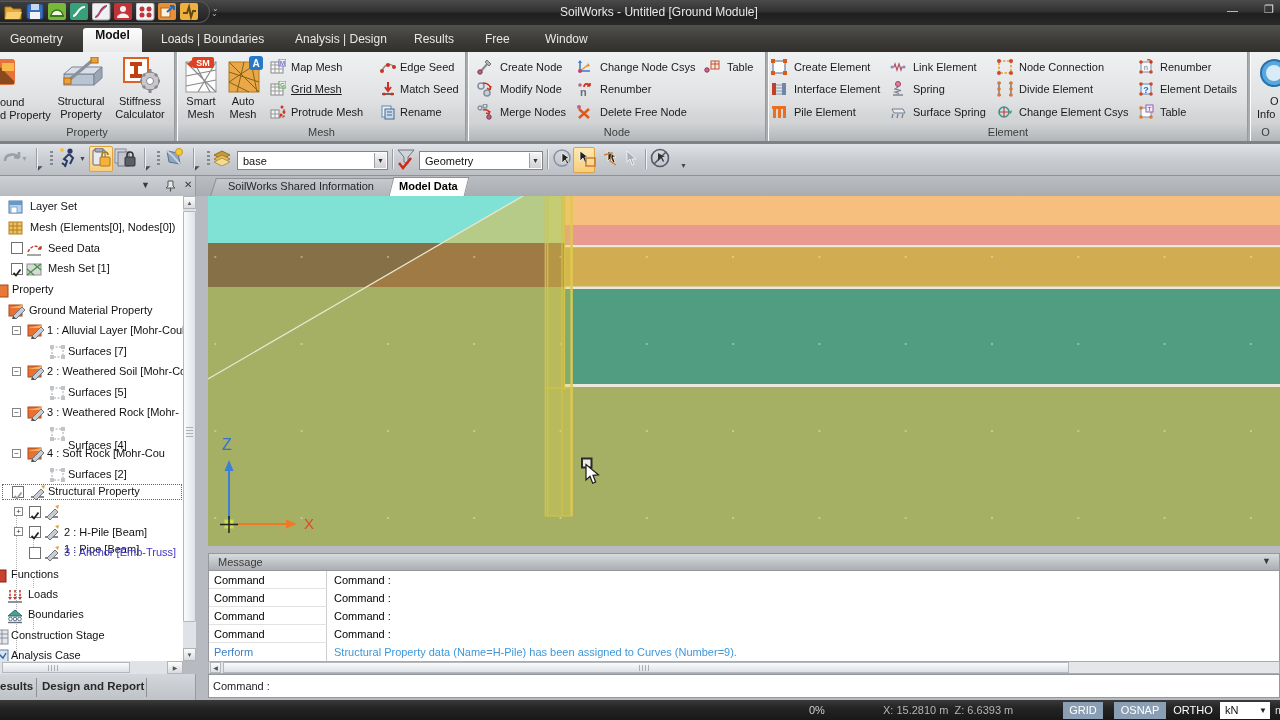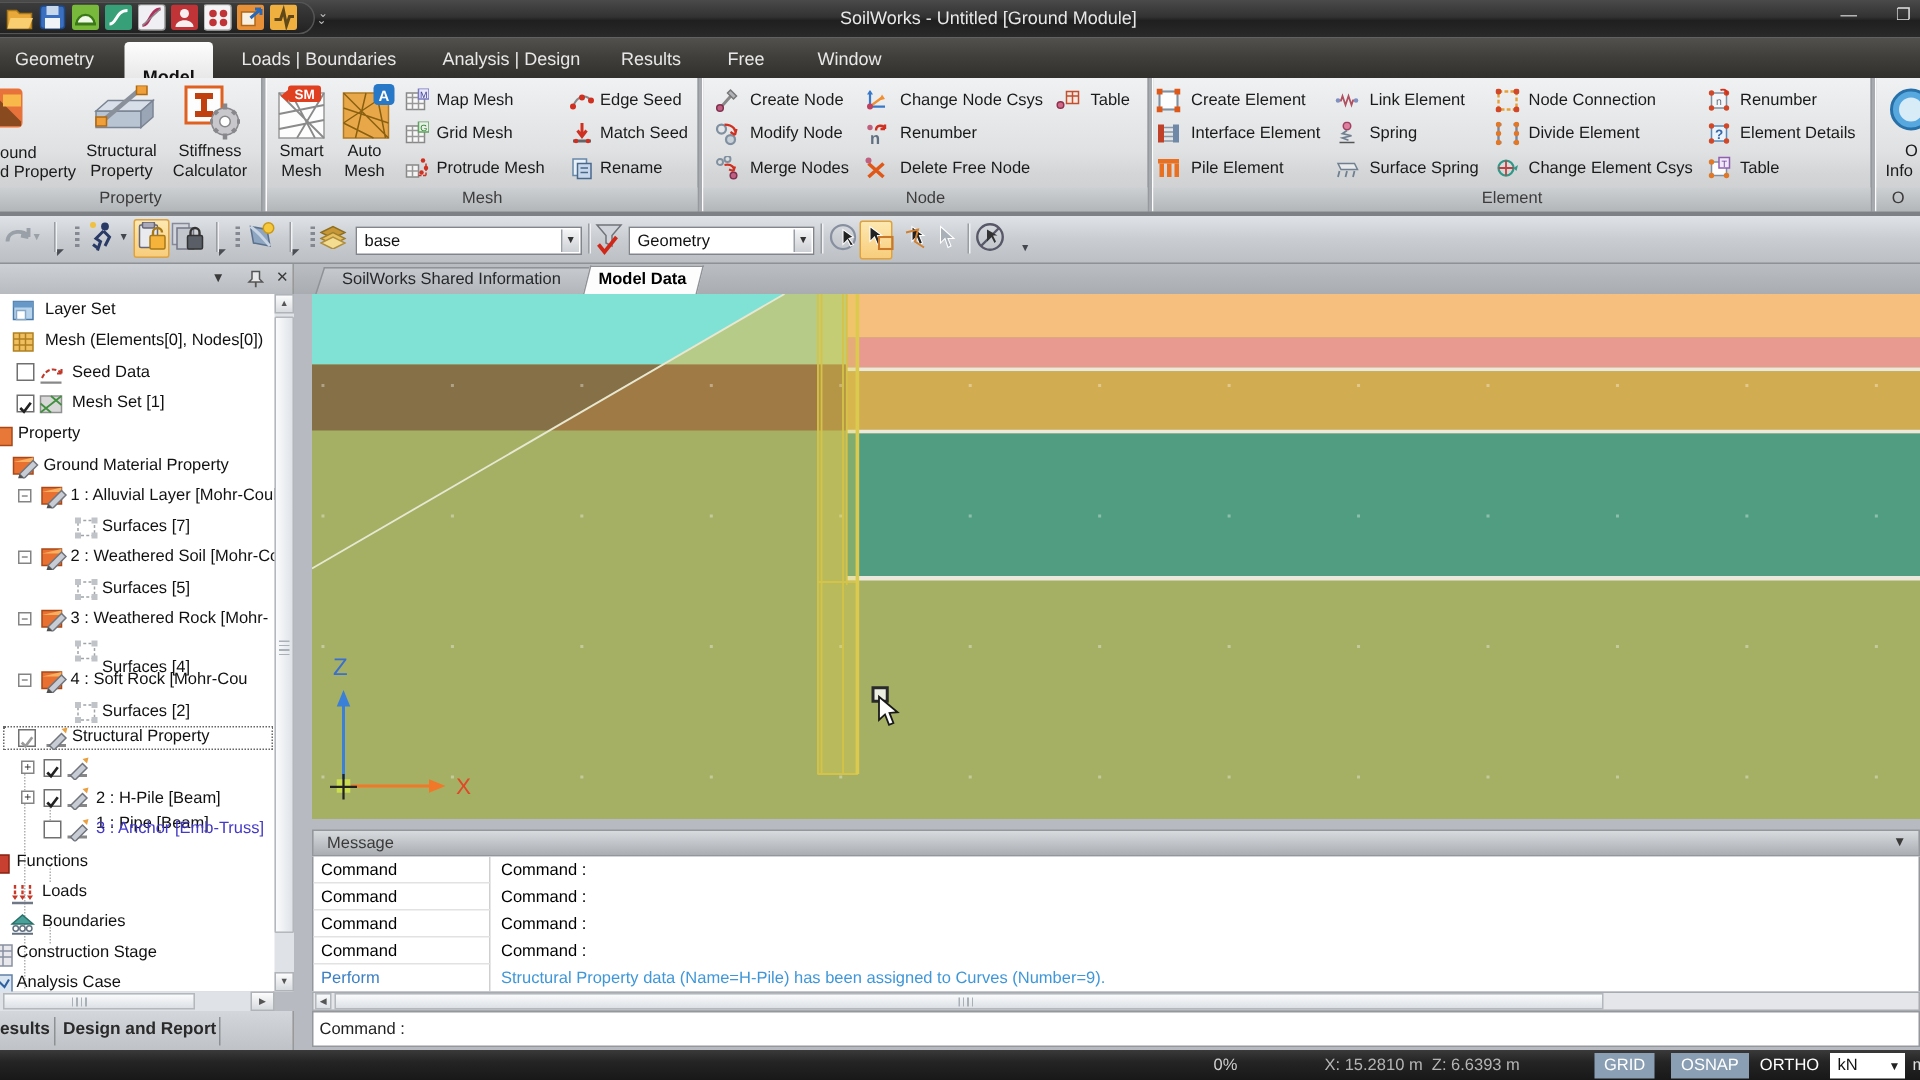--- a/index.html
+++ b/index.html
@@ -12,21 +12,21 @@
 #titlebar { left:0; top:0; width:1280px; height:25px;
   background:linear-gradient(#4a4a4a 0%, #323232 45%, #1f1f1f 55%, #2a2a2a 100%); }
 #qat { left:0; top:1px; width:210px; height:22px; background:linear-gradient(#3c3c3c,#222); border:1px solid #555; border-left:none; border-radius:0 11px 11px 0; }
 #title-text { left:560px; top:5px; width:320px; color:#e8e8e8; font-size:12px; text-align:left; }
 .winbtn { top:7px; color:#ddd; font-size:11px; }
 
 
 #menurow { left:0; top:25px; width:1280px; height:27px;
   background:linear-gradient(#53514d 0%, #403e3a 50%, #32302c 100%); }
 .mtab { position:absolute; top:32px; color:#e8e8e8; font-size:12px; }
-#mtab-active { left:83px; top:28px; width:59px; height:24px; background:linear-gradient(#fdfdfd,#e8e8e8); border-radius:3px 3px 0 0; color:#111; font-size:12px; text-align:center; padding-top:16px; font-weight:bold; }
+#mtab-active { left:83px; top:28px; width:59px; height:24px; background:linear-gradient(#fdfdfd,#e8e8e8); border-radius:3px 3px 0 0; color:#111; font-size:12px; text-align:center; padding-top:0; font-weight:bold; }
 
 
 #ribbon { left:0; top:52px; width:1280px; height:89px; background:#a7aaae; }
 .rgroup { position:absolute; top:0; height:89px;
   background:linear-gradient(#f0f1f3 0%, #dfe1e3 55%, #d3d5d7 72%, #c9cbcd 100%);
   border-right:1px solid #96999d; border-left:1px solid #fdfdfd; }
 .rcaption { position:absolute; left:0; bottom:0; width:100%; height:16px;
   background:linear-gradient(#cdd0d3,#b3b6b9); color:#3c3c3c; font-size:11px; text-align:center; line-height:15px; }
 .rlabel { position:absolute; font-size:11px; color:#1a1a1a; white-space:nowrap; }
 .rbiglabel { position:absolute; font-size:11px; color:#1a1a1a; text-align:center; line-height:13px; white-space:nowrap; }
@@ -179,21 +179,21 @@
         <rect x="9" y="0" width="7" height="7" fill="#e8e8f8" stroke="#7878c0"></rect>
         <text x="12.5" y="6" font-size="6" fill="#4040a0" text-anchor="middle" font-family="Liberation Sans">M</text>
       </svg>
     <div class="rlabel" style="left:291px; top:61px;">Map Mesh</div>
     <svg class="ricon" style="left:270px; top:81px;">
         <rect x="1" y="3" width="12" height="11" fill="#f8f8f8" stroke="#888"></rect>
         <path d="M1 6 h12 M1 10 h12 M5 3 v11 M9 3 v11" stroke="#999" fill="none"></path>
         <rect x="9" y="0" width="7" height="7" fill="#e8f0e8" stroke="#60a060"></rect>
         <text x="12.5" y="6" font-size="6" fill="#208020" text-anchor="middle" font-family="Liberation Sans">G</text>
       </svg>
-    <div class="rlabel" style="left:291px; top:83px;">Grid Mesh</div>
+    <div class="rlabel" style="left:291px; top:83px;text-decoration:underline;">Grid Mesh</div>
     <svg class="ricon" style="left:270px; top:104px;">
         <rect x="1" y="6" width="8" height="8" fill="#f4f4f4" stroke="#888"></rect>
         <path d="M1 10 h8 M5 6 v8" stroke="#999"></path>
         <g fill="#d03020">
           <circle cx="11" cy="11" r="1.5"></circle>
           <circle cx="14" cy="8" r="1.5"></circle>
           <circle cx="12" cy="3" r="1.5"></circle>
         </g>
         <path d="M9 13 L14 13 M14 5 L14 13" stroke="#d03020" fill="none" stroke-dasharray="2 1"></path>
       </svg>

